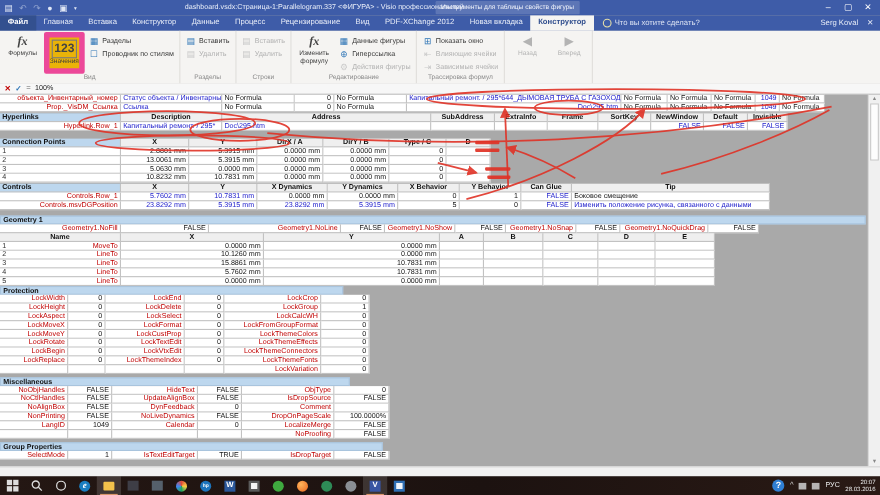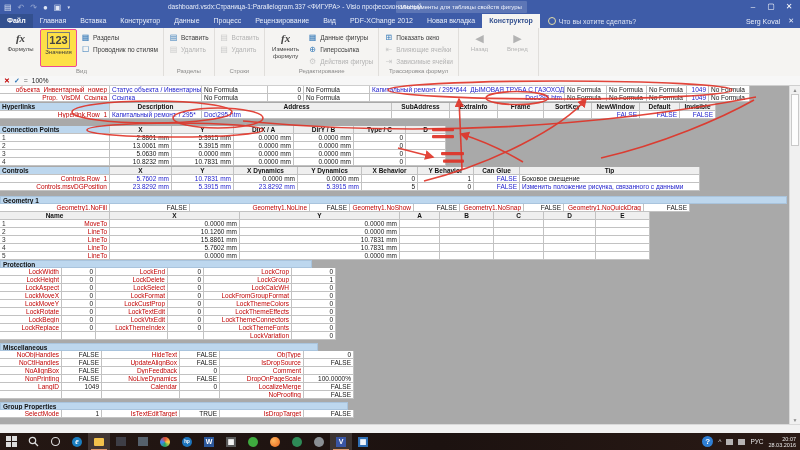--- a/index.html
+++ b/index.html
@@ -23,21 +23,21 @@
   .bulb{display:inline-block;width:6px;height:6px;border:1px solid #f3e9a8;border-radius:50%;}
   #tab-right{margin-left:auto;display:flex;align-items:center;gap:8px;padding-right:6px;white-space:nowrap}
   
   #ribbon{position:absolute;top:28px;left:0;width:800px;height:48px;background:#f5f4f2;border-bottom:1px solid #d4d2cf;display:flex;}
   .rb-group{display:flex;flex-direction:column;border-right:1px solid #e0dedb;padding:1px 2px 0 2px;}
   .rb-body{flex:1;display:flex;align-items:stretch;gap:1px;}
   .rb-label{height:9px;line-height:9px;font-size:6px;color:#8a8a8a;text-align:center;white-space:nowrap;padding:0 2px}
   .bigbtn{width:37px;display:flex;flex-direction:column;align-items:center;justify-content:flex-start;padding-top:2px;border-radius:2px;cursor:default}
   .bigbtn .ic{height:15px;line-height:15px;font-size:11px;color:#444}
   .bigbtn .cap{font-size:6px;color:#3c3c3c;text-align:center;line-height:7px;white-space:normal}
-  .bigbtn.sel{background:#fde047;border:1px solid #ec4899;box-sizing:border-box}
+  .bigbtn.sel{background:#eab308;border:5px solid #ec4899;box-sizing:border-box}
   .bigbtn.dis .ic,.bigbtn.dis .cap{color:#b3b3b3}
   .smallcol{display:flex;flex-direction:column;justify-content:flex-start;padding-top:2px}
   .smallbtn{display:flex;align-items:center;gap:3px;height:12px;font-size:6.5px;color:#3c3c3c;padding:0 3px;white-space:nowrap;cursor:default}
   .smallbtn .ic{font-size:8px;width:9px;text-align:center;color:#2e75b6}
   .smallbtn.dis{color:#b3b3b3}.smallbtn.dis .ic{color:#c9c9c9}
   .icbox123{border:1px solid #7a7a7a;font-size:6px;padding:0 1px;color:#444;font-weight:bold}
   .fx{font-family:"Liberation Serif",serif;font-style:italic;font-weight:bold}
   
   #fbar{position:absolute;top:76px;left:0;width:800px;height:10px;background:#f7f7f7;border-bottom:1px solid #cfcfcf;display:flex;align-items:center;gap:4px;font-size:7px;padding-left:4px;box-sizing:border-box}
   #fbar .x{color:#c00000;font-weight:bold}#fbar .ok{color:#2e75b6;font-weight:bold}#fbar .eq{color:#666}

